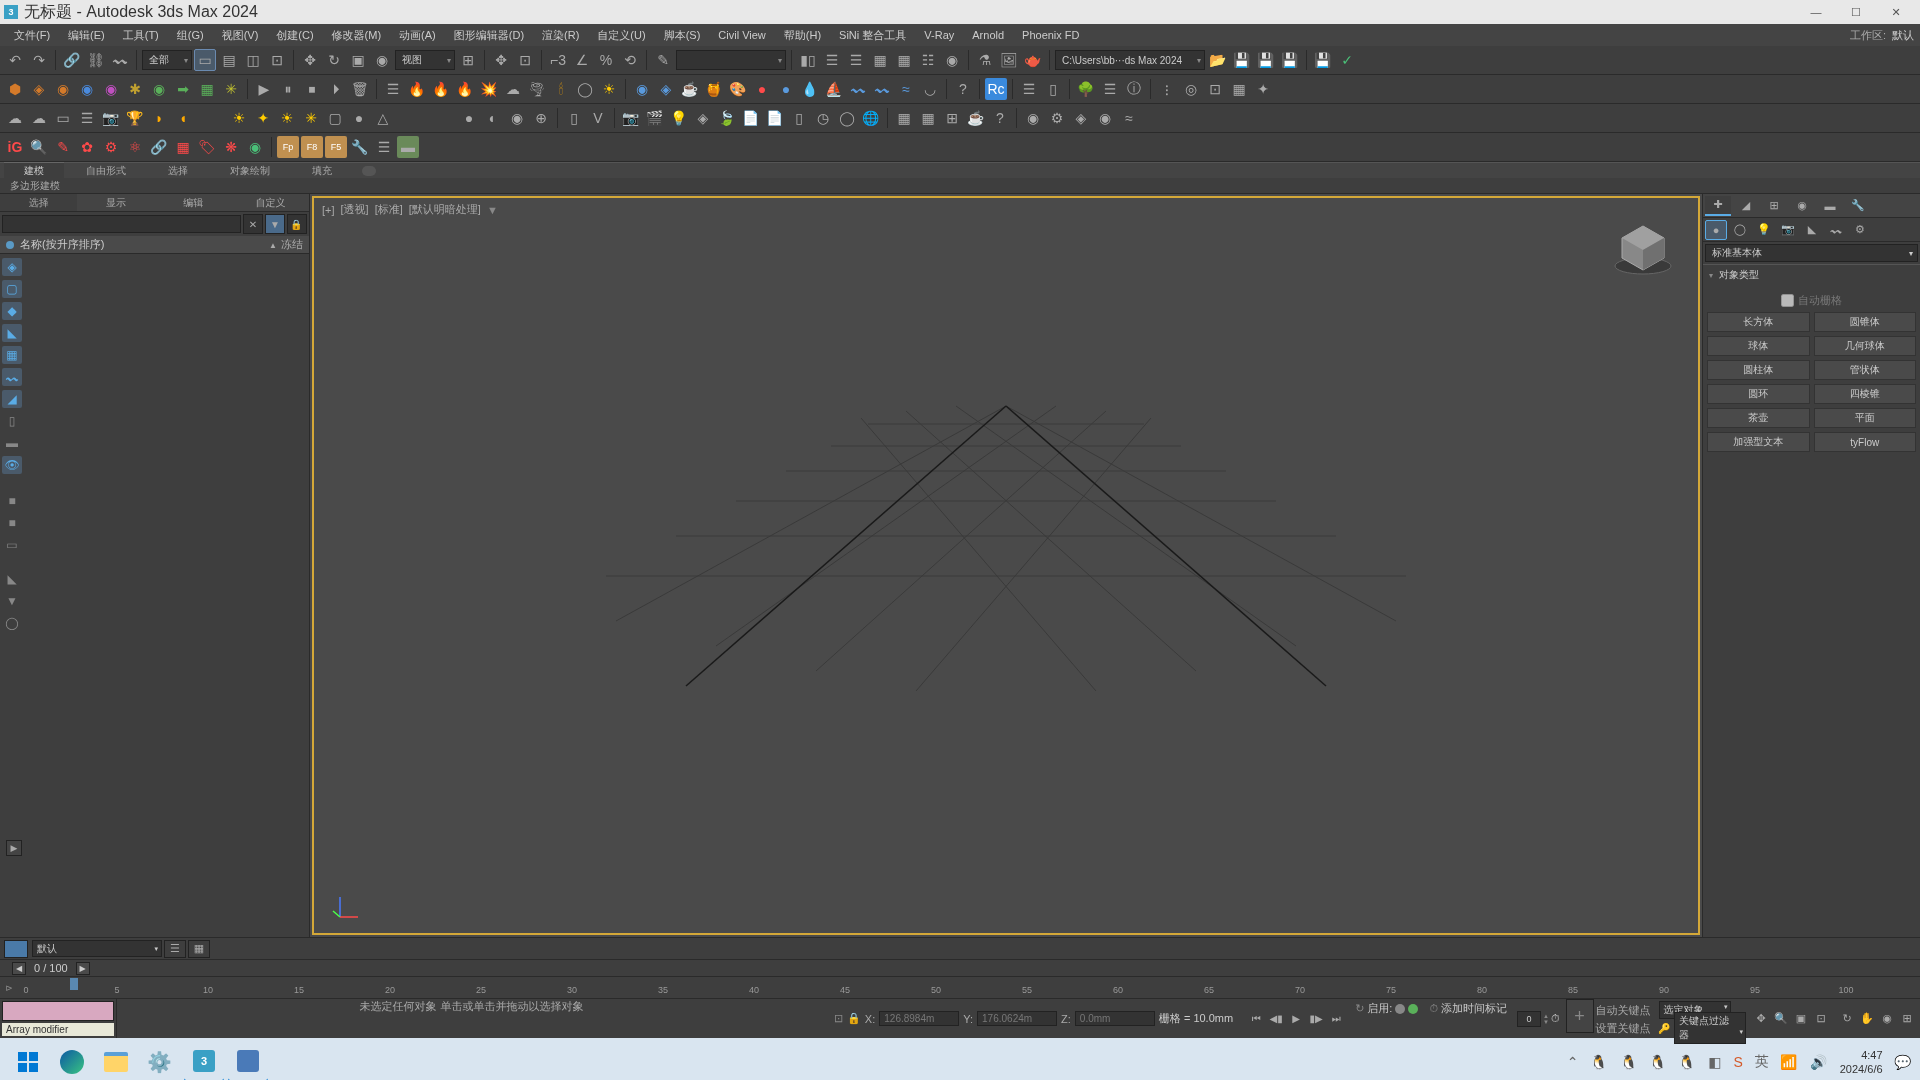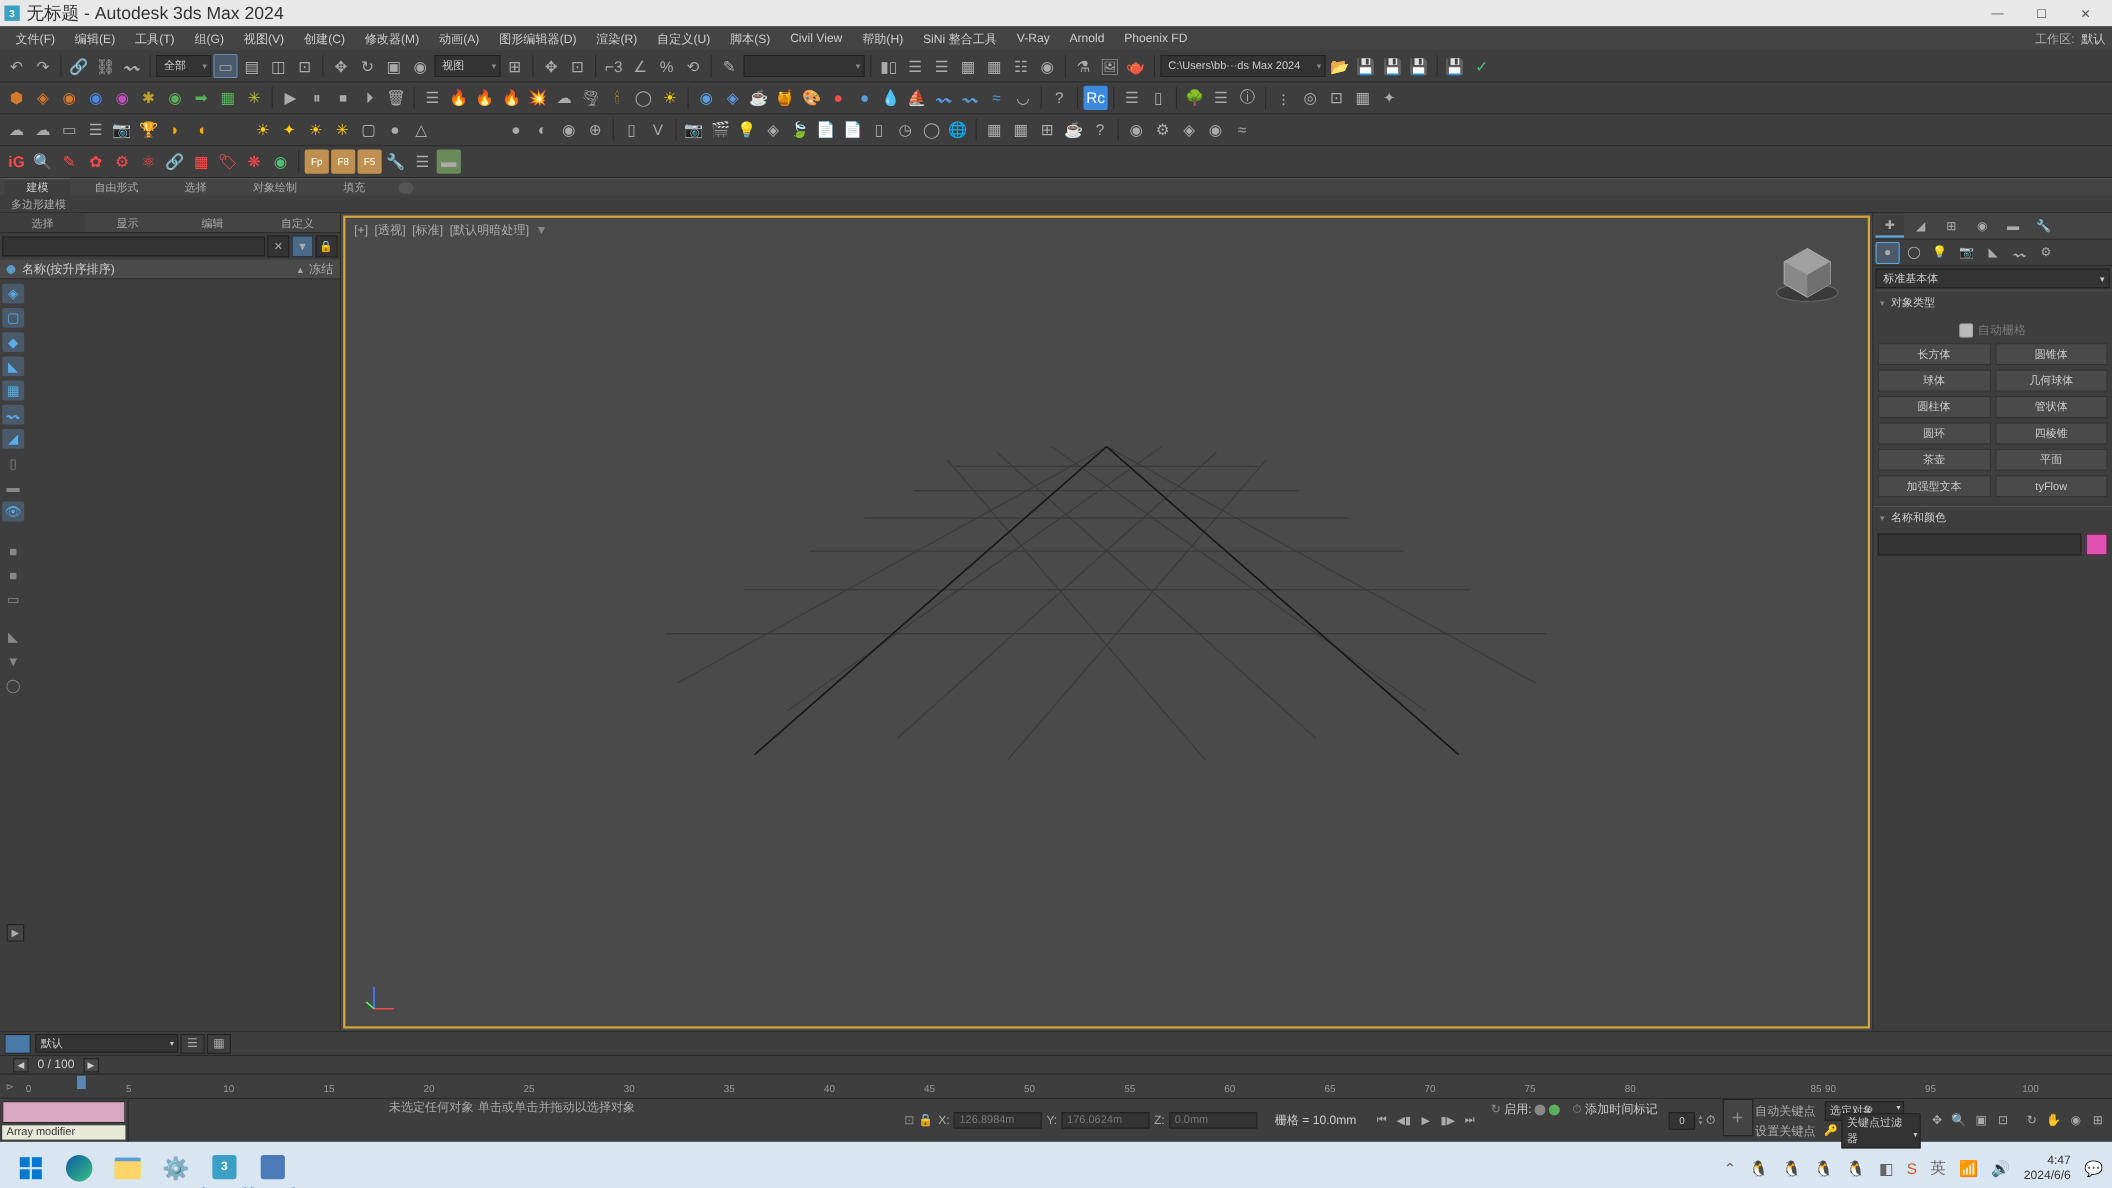--- a/index.html
+++ b/index.html
@@ -480,29 +480,20 @@
         <div class="btnrow">
             <div class="obj-btn">茶壶</div>
             <div class="obj-btn">平面</div>
           </div>
         <div class="btnrow">
             <div class="obj-btn">加强型文本</div>
             <div class="obj-btn">tyFlow</div>
           </div>
       </div>
     </div>
-    <div class="section">
-      <div class="shdr">名称和颜色</div>
-      <div class="sbody">
-        <div class="colorrow">
-          <input type="text" style="">
-          <div class="swatch"></div>
-        </div>
-      </div>
-    </div>
   </div>
 </div>
 
 <div class="bottomstrip">
   <div class="playwrap">
     <div class="colorsw"></div>
     <div class="ddsm">默认</div>
     <div class="sbtn2">☰</div>
     <div class="sbtn2">▦</div>
   </div>
@@ -528,21 +519,21 @@
       <div class="tick" style="left: 645px;">35</div>
       <div class="tick" style="left: 736px;">40</div>
       <div class="tick" style="left: 827px;">45</div>
       <div class="tick" style="left: 918px;">50</div>
       <div class="tick" style="left: 1009px;">55</div>
       <div class="tick" style="left: 1100px;">60</div>
       <div class="tick" style="left: 1191px;">65</div>
       <div class="tick" style="left: 1282px;">70</div>
       <div class="tick" style="left: 1373px;">75</div>
       <div class="tick" style="left: 1464px;">80</div>
-      <div class="tick" style="left: 1633px; text-align: right;">85</div>
+      <div class="tick" style="left: 1555px; text-align: right;">85</div>
       <div class="tick" style="left: 1646px;">90</div>
       <div class="tick" style="left: 1737px;">95</div>
       <div class="tick" style="left: 1828px;">100</div>
     </div>
 </div>
 
 <div class="statusbar">
   <div class="s1">
     <div class="pinkbar"></div>
     <div class="txt">Array modifier</div>
@@ -553,21 +544,21 @@
   </div>
   <div class="s3">
     <span>⊡</span>
     <span>🔒</span>
     <span style="color:#aaa">X:</span>
       <div class="coord">126.8984m</div>
     <span style="color:#aaa">Y:</span>
       <div class="coord">176.0624m</div>
     <span style="color:#aaa">Z:</span>
       <div class="coord">0.0mm</div>
-    <span style="margin-left:12px;color:#ccc">栅格 = 10.0mm</span>
+    <span style="color:#ccc">栅格 = 10.0mm</span>
   </div>
   <div class="s4">
     <div class="pb">⏮</div>
     <div class="pb">◀▮</div>
     <div class="pb">▶</div>
     <div class="pb">▮▶</div>
     <div class="pb">⏭</div>
   </div>
   <div class="s5">
     <div class="row">

